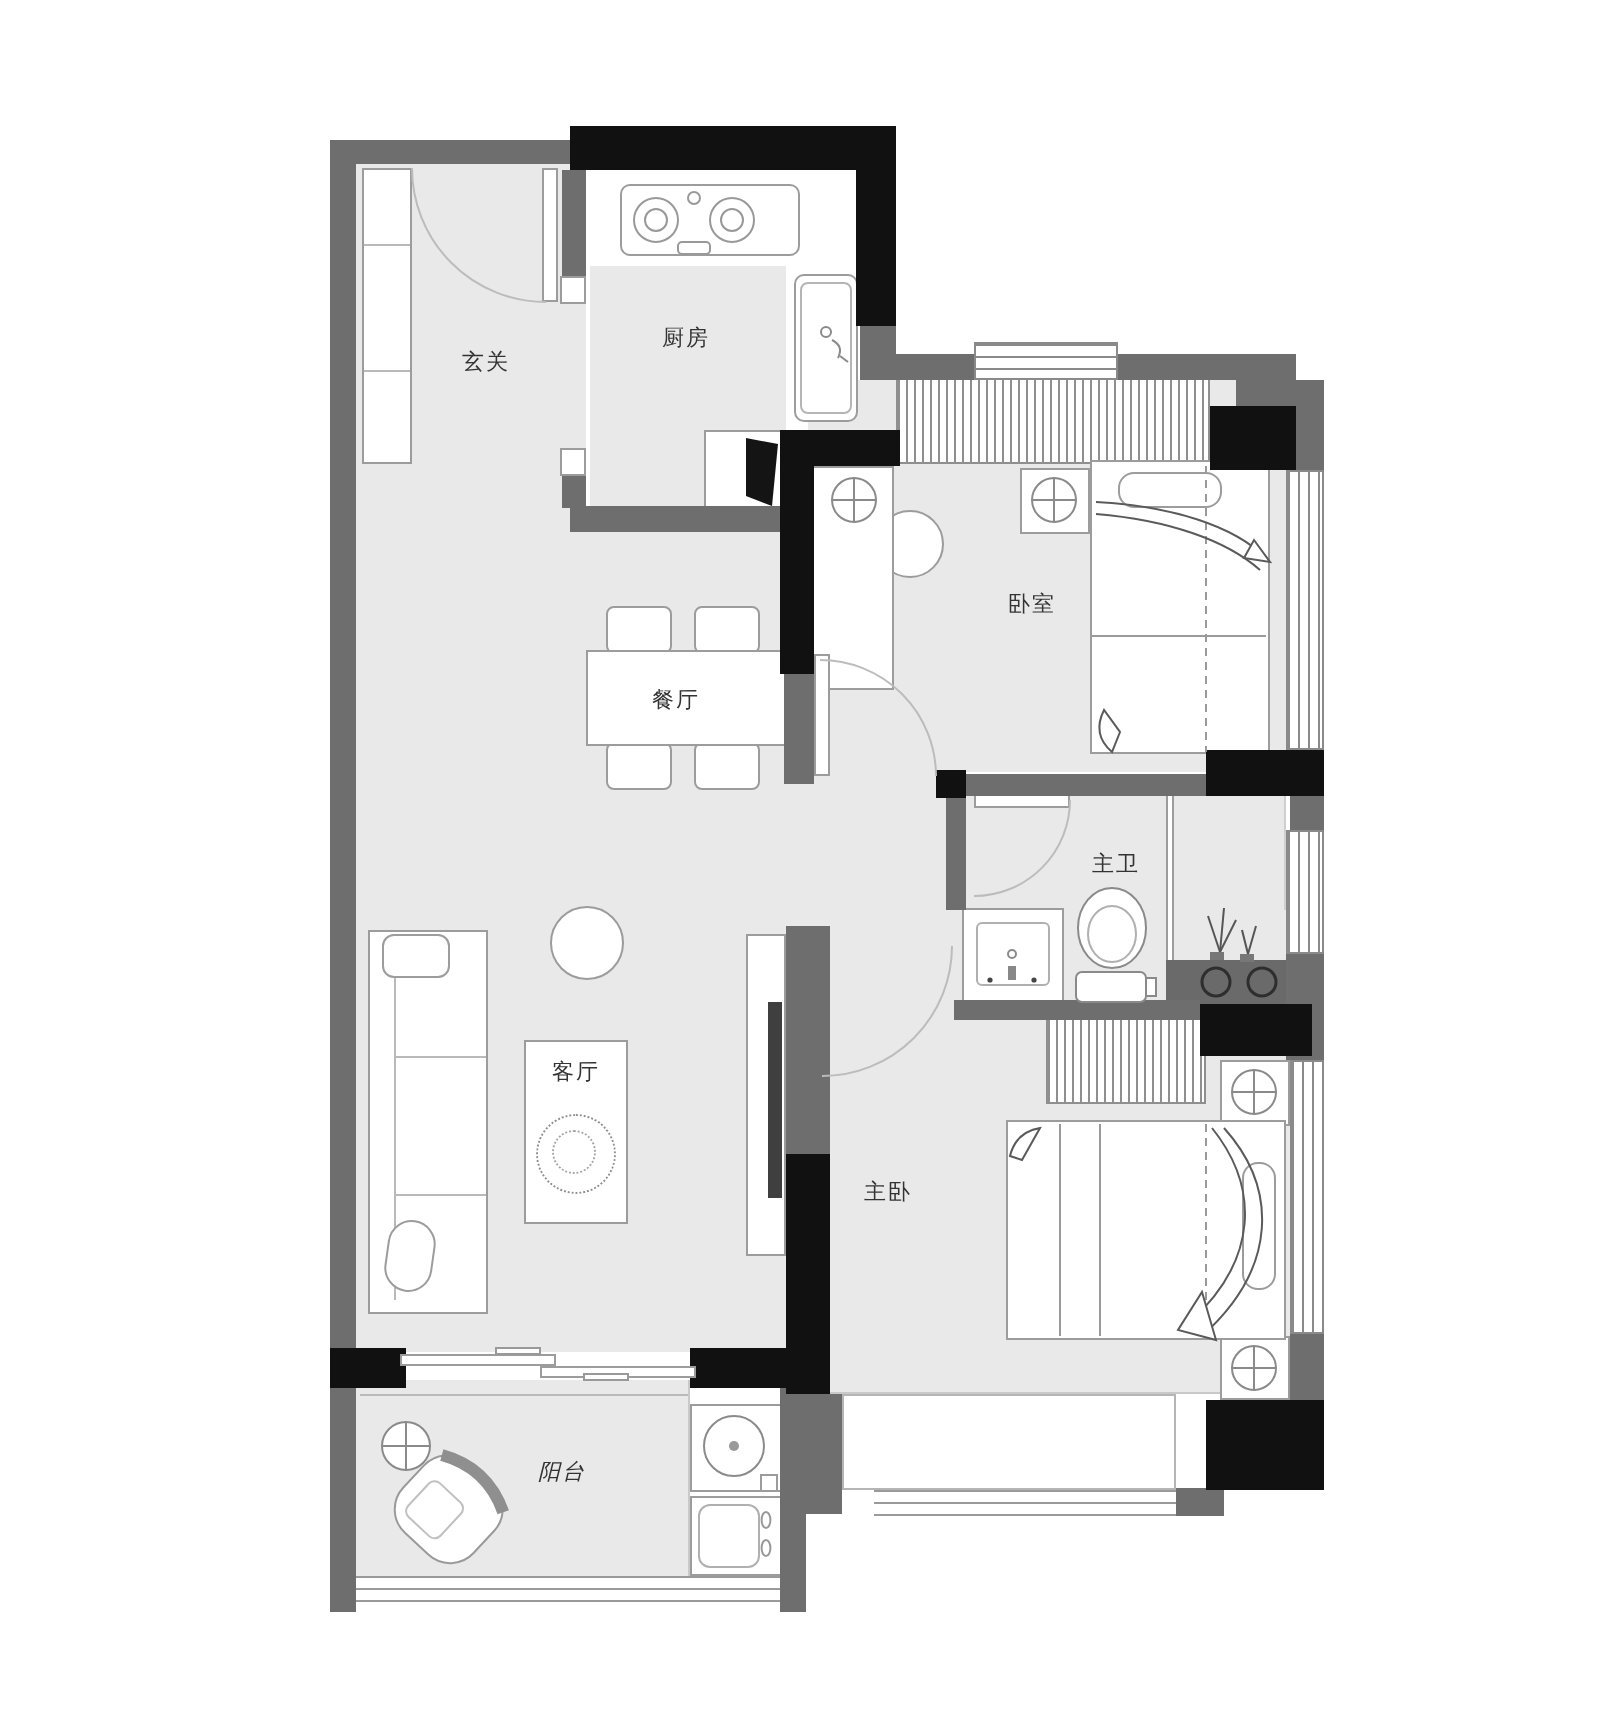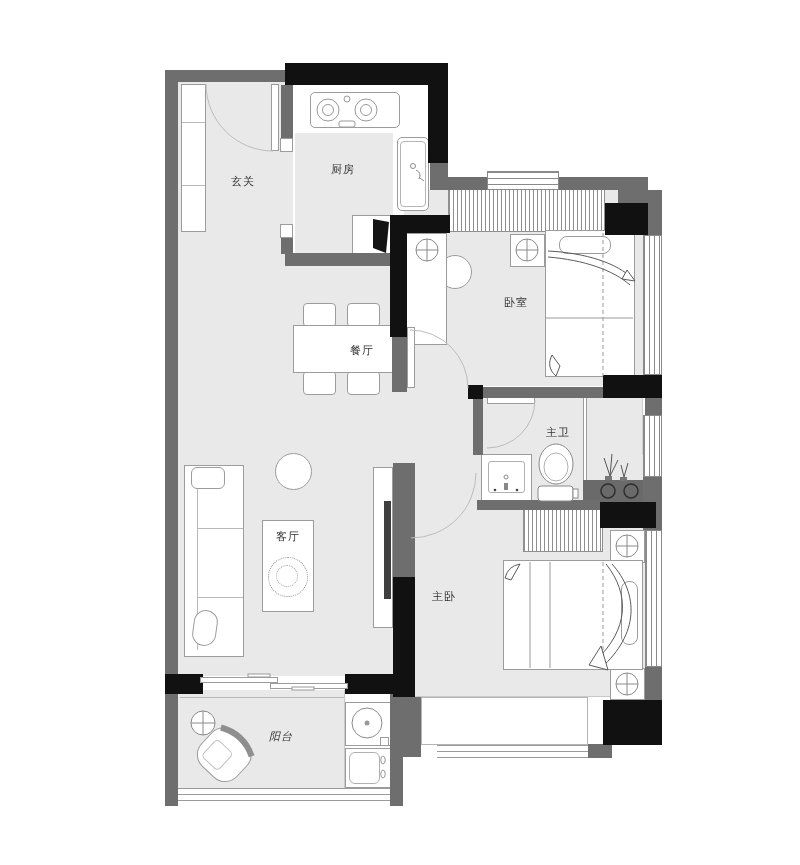--- a/index.html
+++ b/index.html
@@ -140,21 +140,21 @@
   <div class="win-h" style="left:487px;top:171px;width:72px;height:19px;"></div>
   <div class="win-v" style="left:643px;top:235px;width:19px;height:140px;"></div>
   <div class="win-v" style="left:643px;top:415px;width:19px;height:62px;"></div>
   <div class="win-v" style="left:645px;top:530px;width:17px;height:137px;"></div>
   <div class="white" style="left:421px;top:697px;width:167px;height:48px;border:1px solid #b5b5b5;z-index:2;"></div>
   <div class="rail" style="left:437px;top:745px;width:152px;height:13px;z-index:2;"></div>
   <div class="rail" style="left:178px;top:788px;width:217px;height:17px;z-index:2;"></div>
 
   <div class="lbl" style="left:243px;top:181px;">玄关</div>
   <div class="lbl" style="left:343px;top:169px;">厨房</div>
-  <div class="lbl" style="left:338px;top:350px;margin-left:24px;">餐厅</div>
+  <div class="lbl" style="left:338px;top:350px;">餐厅</div>
   <div class="lbl" style="left:516px;top:302px;">卧室</div>
   <div class="lbl" style="left:558px;top:432px;">主卫</div>
   <div class="lbl" style="left:288px;top:536px;">客厅</div>
   <div class="lbl" style="left:444px;top:596px;">主卧</div>
   <div class="lbl" style="left:281px;top:736px;font-style:italic;">阳台</div>
 
   <svg class="overlay" width="800" height="865" viewBox="0 0 800 865">
 
     <g fill="none" stroke="#bcbcbc" stroke-width="1">
       <path d="M206,84 A67,67 0 0 0 273,151"></path>

